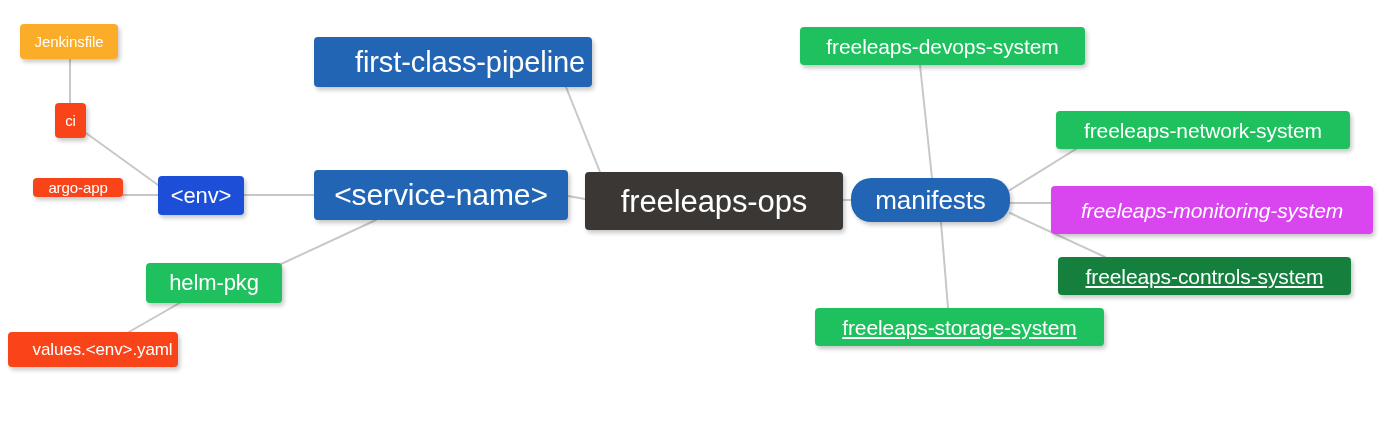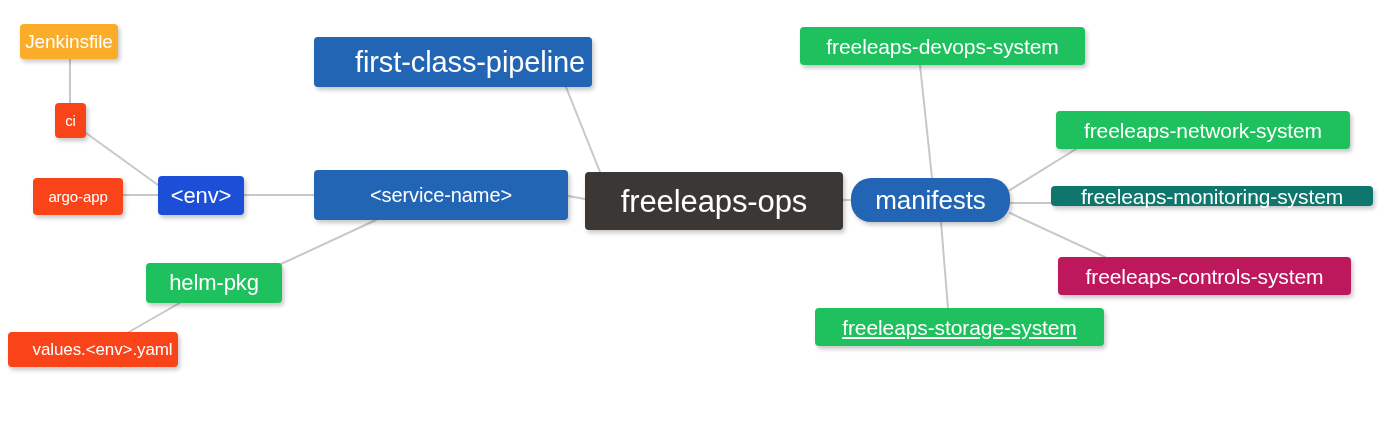--- a/index.html
+++ b/index.html
@@ -35,28 +35,28 @@
     justify-content: center;
     color: #ffffff;
     border-radius: 4px;
     white-space: nowrap;
     line-height: 1;
     box-shadow: 2px 3px 4px rgba(0,0,0,0.22);
     letter-spacing: -0.1px;
     padding: 0 10px;
     text-align: center;
   }
-  .n-jenkinsfile { font-size: 19px; }
+  .n-jenkinsfile { font-size: 15px; }
   .n-ci          { font-size: 15px; }
   .n-argo        { font-size: 15px; }
   .n-values      { font-size: 17px; padding-left: 29px; }
   .n-helm        { font-size: 22px; }
   .n-env         { font-size: 22px; }
   .n-fcp         { font-size: 29px; }
-  .n-svc         { font-size: 20px; }
+  .n-svc         { font-size: 30px; }
   .n-root        { font-size: 31px; }
   .n-manifests   { font-size: 26px; border-radius: 20px; }
   .n-sys         { font-size: 21px; }
 </style>
 </head>
 <body>
 
 <div id="canvas">
   <svg id="edges" viewBox="0 0 1390 421" preserveAspectRatio="none">
       <line x1="70" y1="59" x2="70" y2="103" stroke="#c8c8c8" stroke-width="2" stroke-linecap="round"></line>
@@ -70,27 +70,27 @@
       <line x1="843" y1="200" x2="851" y2="200" stroke="#c8c8c8" stroke-width="2" stroke-linecap="round"></line>
       <line x1="932" y1="178" x2="920" y2="65" stroke="#c8c8c8" stroke-width="2" stroke-linecap="round"></line>
       <line x1="1010" y1="190" x2="1076" y2="149" stroke="#c8c8c8" stroke-width="2" stroke-linecap="round"></line>
       <line x1="1010" y1="203" x2="1051" y2="203" stroke="#c8c8c8" stroke-width="2" stroke-linecap="round"></line>
       <line x1="1010" y1="213" x2="1105" y2="257" stroke="#c8c8c8" stroke-width="2" stroke-linecap="round"></line>
       <line x1="941" y1="222" x2="948" y2="308" stroke="#c8c8c8" stroke-width="2" stroke-linecap="round"></line>
     </svg>
   <div id="node-layer">
       <div class="node n-jenkinsfile" style="left: 20px; top: 24px; width: 98px; height: 35px; background: rgb(251, 173, 41);">Jenkinsfile</div>
       <div class="node n-ci" style="left: 55px; top: 103px; width: 31px; height: 35px; background: rgb(249, 68, 26);">ci</div>
-      <div class="node n-argo" style="left: 33px; top: 178px; width: 90px; height: 37px; background: rgb(249, 68, 26);">argo-app</div>
+      <div class="node n-argo" style="left: 33px; top: 178px; width: 90px; height: 19px; background: rgb(249, 68, 26);">argo-app</div>
       <div class="node n-env" style="left: 158px; top: 176px; width: 86px; height: 39px; background: #1d4ed8;">&lt;env&gt;</div>
       <div class="node n-helm" style="left: 146px; top: 263px; width: 136px; height: 40px; background: rgb(31, 193, 95);">helm-pkg</div>
       <div class="node n-values" style="left: 8px; top: 332px; width: 170px; height: 35px; background: rgb(249, 68, 26);">values.&lt;env&gt;.yaml</div>
       <div class="node n-fcp" style="left: 314px; top: 37px; width: 278px; height: 50px; background: rgb(34, 101, 180); padding-left: 44px;">first-class-pipeline</div>
       <div class="node n-svc" style="left: 314px; top: 170px; width: 254px; height: 50px; background: rgb(34, 101, 180);">&lt;service-name&gt;</div>
       <div class="node n-root" style="left: 585px; top: 172px; width: 258px; height: 58px; background: rgb(59, 55, 52);">freeleaps-ops</div>
       <div class="node n-manifests" style="left: 851px; top: 178px; width: 159px; height: 44px; background: rgb(34, 101, 180);">manifests</div>
       <div class="node n-sys" style="left: 800px; top: 27px; width: 285px; height: 38px; background: rgb(31, 193, 95);">freeleaps-devops-system</div>
       <div class="node n-sys" style="left: 1056px; top: 111px; width: 294px; height: 38px; background: rgb(31, 193, 95);">freeleaps-network-system</div>
-      <div class="node n-sys" style="left: 1051px; top: 186px; width: 322px; height: 20px; background: #0f766e;">freeleaps-monitoring-system</div>
-      <div class="node n-sys" style="left: 1058px; top: 257px; width: 293px; height: 38px; background: #be185d;">freeleaps-controls-system</div>
+      <div class="node n-sys" style="left: 1051px; top: 186px; width: 322px; height: 48px; background: #d946ef; font-style: italic;">freeleaps-monitoring-system</div>
+      <div class="node n-sys" style="left: 1058px; top: 257px; width: 293px; height: 38px; background: #15803d; text-decoration: underline;">freeleaps-controls-system</div>
       <div class="node n-sys" style="left: 815px; top: 308px; width: 289px; height: 38px; background: rgb(31, 193, 95); text-decoration: underline;">freeleaps-storage-system</div>
     </div>
 </div>
 
 </body></html>

